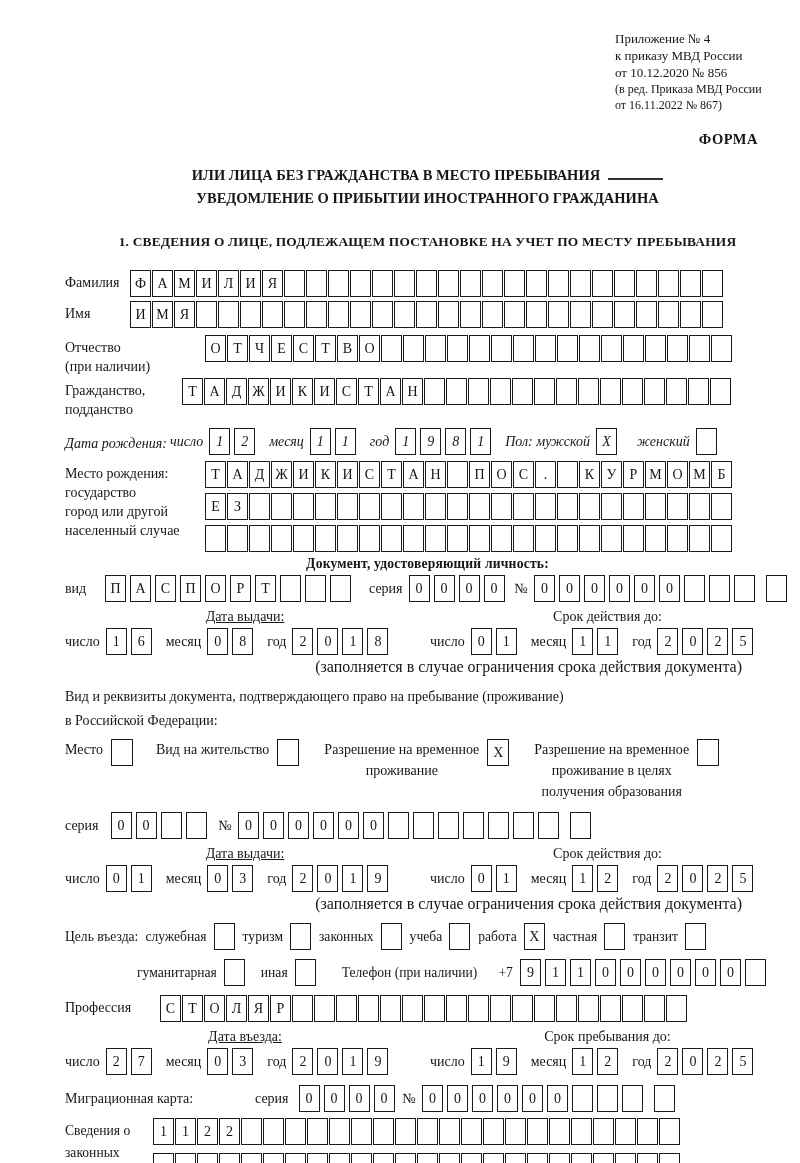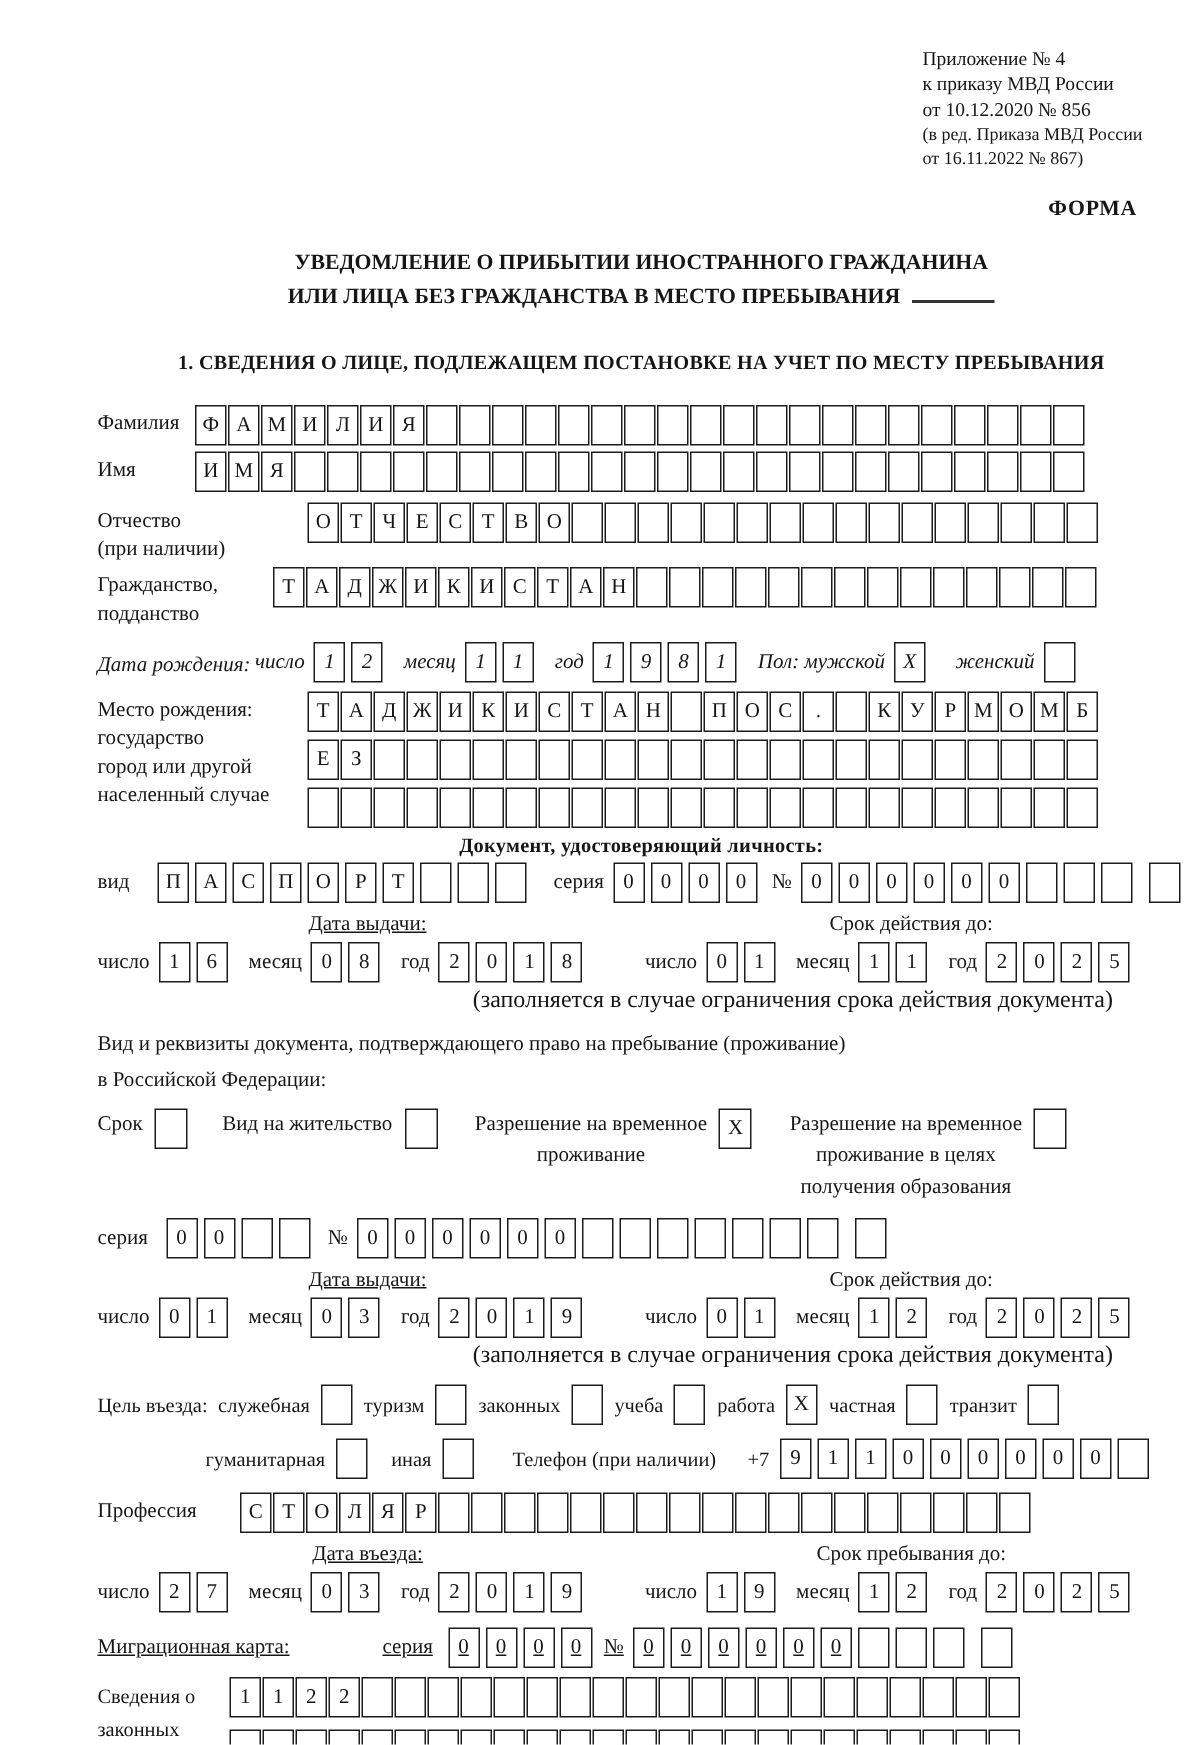--- a/index.html
+++ b/index.html
@@ -68,22 +68,22 @@
   <div class="hdr-right">
     <div>Приложение № 4</div>
     <div>к приказу МВД России</div>
     <div>от 10.12.2020 № 856</div>
     <div class="small">(в ред. Приказа МВД России</div>
     <div class="small">от 16.11.2022 № 867)</div>
   </div>
   <div class="forma">ФОРМА</div>
 
   <div class="title">
+    <div><span>ИЛИ ЛИЦА БЕЗ ГРАЖДАНСТВА В МЕСТО ПРЕБЫВАНИЯ</span><span class="blank-line"></span></div>
     <div>УВЕДОМЛЕНИЕ О ПРИБЫТИИ ИНОСТРАННОГО ГРАЖДАНИНА</div>
-    <div><span>ИЛИ ЛИЦА БЕЗ ГРАЖДАНСТВА В МЕСТО ПРЕБЫВАНИЯ</span><span class="blank-line"></span></div>
   </div>
 
   <div class="sec-heading">1. СВЕДЕНИЯ О ЛИЦЕ, ПОДЛЕЖАЩЕМ ПОСТАНОВКЕ НА УЧЕТ ПО МЕСТУ ПРЕБЫВАНИЯ</div>
 
   <div class="frow" style="margin-top:20px;">
     <span class="lbl w65">Фамилия</span>
     <span class="cells">
         <span class="cell">Ф</span>
         <span class="cell">А</span>
         <span class="cell">М</span>
@@ -436,21 +436,21 @@
         </span>
     </div>
   </div>
   <div class="note">(заполняется в случае ограничения срока действия документа)</div>
 
   <div class="plain-line">Вид и реквизиты документа, подтверждающего право на пребывание (проживание)</div>
   <div class="plain-line" style="margin-top:4px;">в Российской Федерации:</div>
 
   <div class="opts">
     <span class="opt">
-      <span class="opt-text">Срок</span>
+      <span class="opt-text">Место</span>
       <span class="cells">
           <span class="cell"></span>
         </span>
     </span>
     <span class="opt" style="margin-left:8px;">
       <span class="opt-text">Вид на жительство</span>
       <span class="cells">
           <span class="cell"></span>
         </span>
     </span>
@@ -696,21 +696,21 @@
           <span class="cells sp">
             <span class="cell">2</span>
             <span class="cell">0</span>
             <span class="cell">2</span>
             <span class="cell">5</span>
           </span>
         </span>
     </div>
   </div>
 
-  <div class="frow" style="margin-top:10px; align-items:center;text-decoration:underline;">
+  <div class="frow" style="margin-top:10px; align-items:center;">
     <span class="lbl" style="width:190px;padding-top:0;">Миграционная карта:</span>
     <span class="dlabel" style="margin-right:10px;">серия</span>
     <span class="cells sp">
         <span class="cell">0</span>
         <span class="cell">0</span>
         <span class="cell">0</span>
         <span class="cell">0</span>
       </span>
     <span class="dlabel" style="margin-left:4px;">№</span>
     <span class="cells sp">

